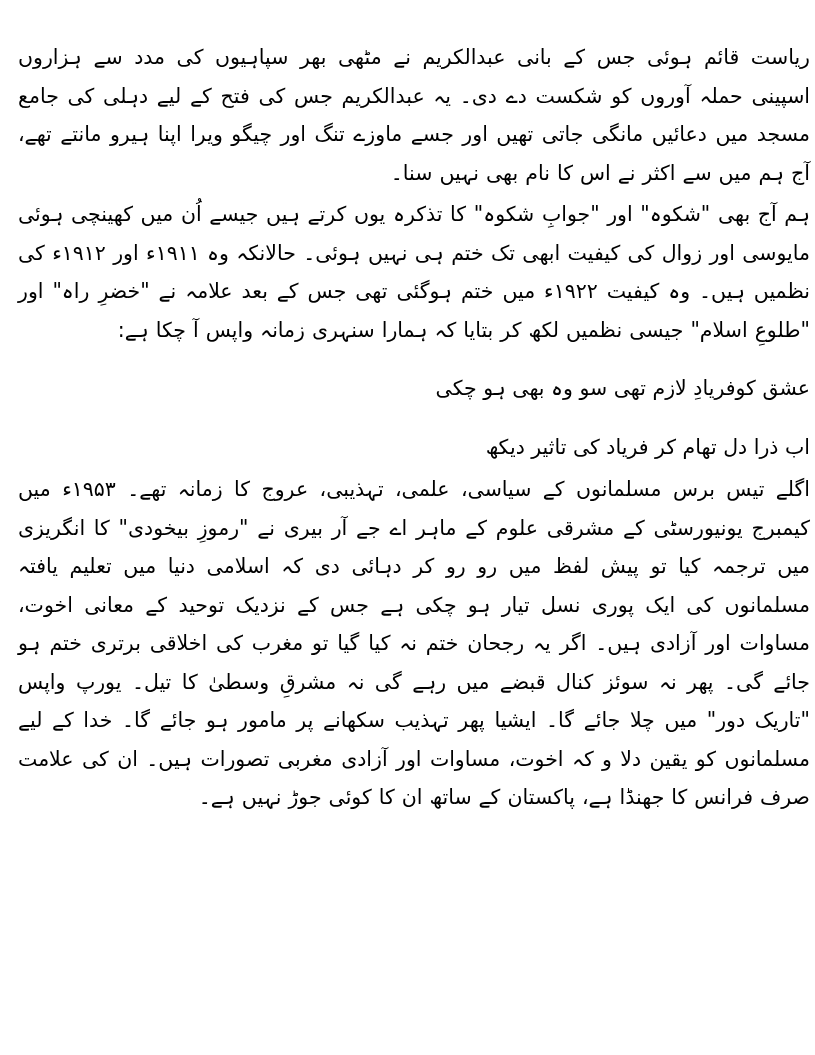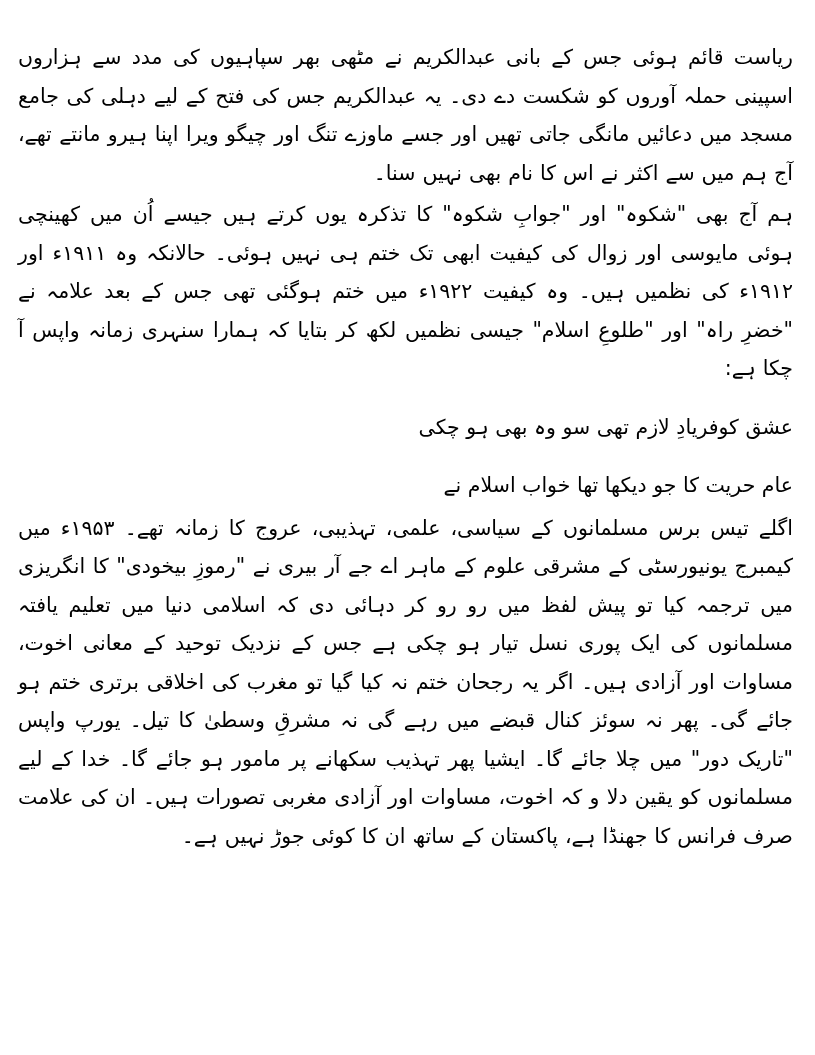--- a/index.html
+++ b/index.html
@@ -14,21 +14,21 @@
     font-family: "DejaVu Sans", "Liberation Sans", sans-serif;
     color: #000000;
     overflow: hidden;
   }
   .page {
     position: relative;
     width: 815px;
     height: 813px;
     background: #ffffff;
     box-sizing: border-box;
-    padding: 38px 22px 20px 18px;
+    padding: 38px 5px 20px 18px;
   }
   .doc-body {
     direction: rtl;
     text-align: justify;
     text-align-last: right;
   }
   .para {
     direction: rtl;
     unicode-bidi: embed;
     text-align: justify;
@@ -70,21 +70,21 @@
 
     <p class="para">ریاست قائم ہوئی جس کے بانی عبدالکریم نے مٹھی بھر سپاہیوں کی مدد سے ہزاروں اسپینی حملہ آوروں کو شکست دے دی۔ یہ عبدالکریم جس کی فتح کے لیے دہلی کی جامع مسجد میں دعائیں مانگی جاتی تھیں اور جسے ماوزے تنگ اور چیگو ویرا اپنا ہیرو مانتے تھے، آج ہم میں سے اکثر نے اس کا نام بھی نہیں سنا۔</p>
 
     <p class="para">ہم آج بھی "شکوہ" اور "جوابِ شکوہ" کا تذکرہ یوں کرتے ہیں جیسے اُن میں کھینچی ہوئی مایوسی اور زوال کی کیفیت ابھی تک ختم ہی نہیں ہوئی۔ حالانکہ وہ ۱۹۱۱ء اور ۱۹۱۲ء کی نظمیں ہیں۔ وہ کیفیت ۱۹۲۲ء میں ختم ہوگئی تھی جس کے بعد علامہ نے "خضرِ راہ" اور "طلوعِ اسلام" جیسی نظمیں لکھ کر بتایا کہ ہمارا سنہری زمانہ واپس آ چکا ہے:</p>
 
     <div class="verse-block">
       <div class="verse v1">
         <span class="verse-inner">عشق کوفریادِ لازم تھی سو وہ بھی ہو چکی</span>
       </div>
       <div class="verse">
-        <span class="verse-inner">عام حریت کا جو دیکھا تھا خواب اسلام نے</span>
+        <span class="verse-inner">اب ذرا دل تھام کر فریاد کی تاثیر دیکھ</span>
       </div>
     </div>
 
     <p class="para">اگلے تیس برس مسلمانوں کے سیاسی، علمی، تہذیبی، عروج کا زمانہ تھے۔ ۱۹۵۳ء میں کیمبرج یونیورسٹی کے مشرقی علوم کے ماہر اے جے آر بیری نے "رموزِ بیخودی" کا انگریزی میں ترجمہ کیا تو پیش لفظ میں رو رو کر دہائی دی کہ اسلامی دنیا میں تعلیم یافتہ مسلمانوں کی ایک پوری نسل تیار ہو چکی ہے جس کے نزدیک توحید کے معانی اخوت، مساوات اور آزادی ہیں۔ اگر یہ رجحان ختم نہ کیا گیا تو مغرب کی اخلاقی برتری ختم ہو جائے گی۔ پھر نہ سوئز کنال قبضے میں رہے گی نہ مشرقِ وسطیٰ کا تیل۔ یورپ واپس "تاریک دور" میں چلا جائے گا۔ ایشیا پھر تہذیب سکھانے پر مامور ہو جائے گا۔ خدا کے لیے مسلمانوں کو یقین دلا و کہ اخوت، مساوات اور آزادی مغربی تصورات ہیں۔ ان کی علامت صرف فرانس کا جھنڈا ہے، پاکستان کے ساتھ ان کا کوئی جوڑ نہیں ہے۔</p>
 
 
   </div>
 </div>
 
 </body></html>

